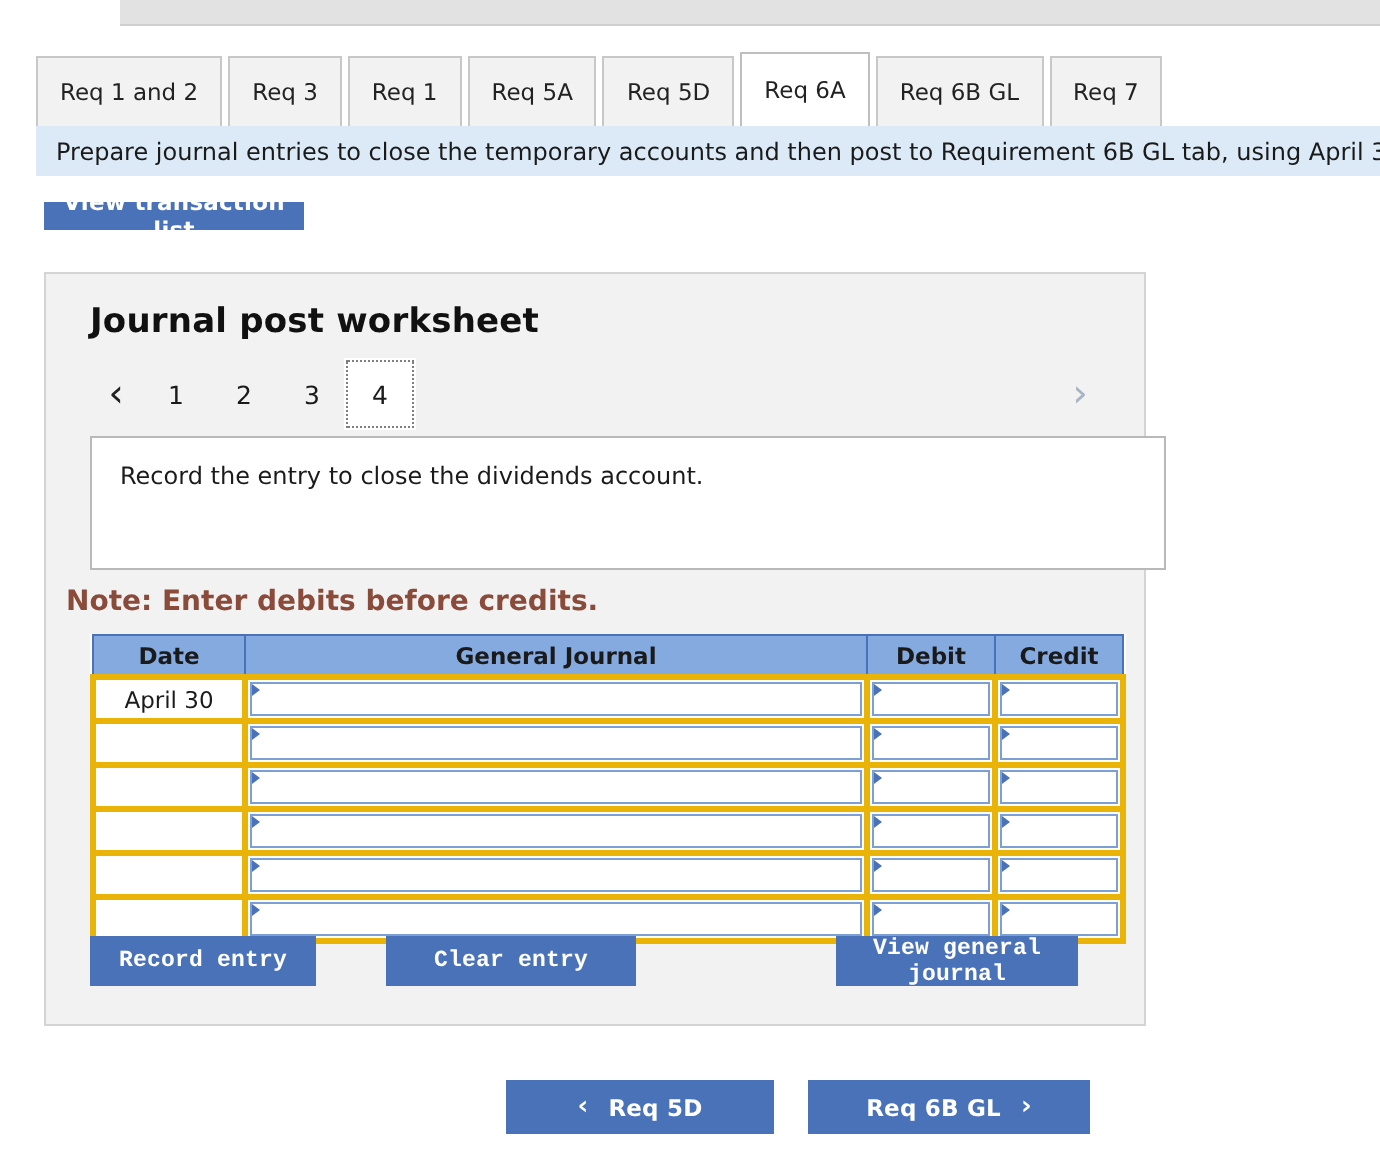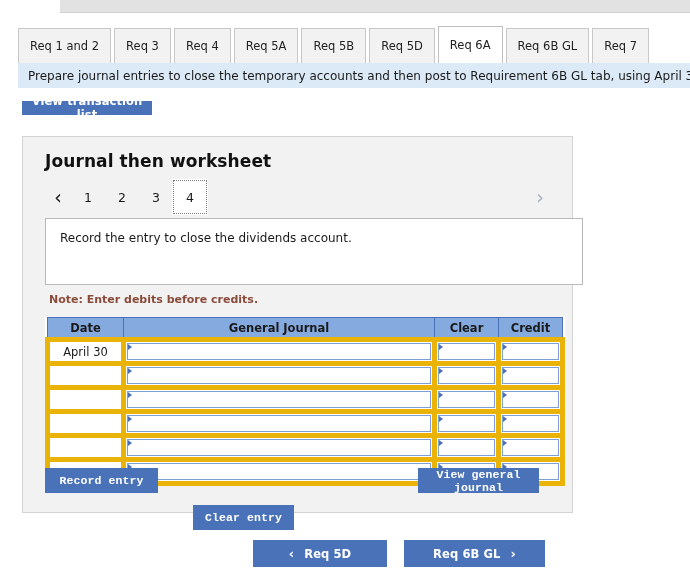--- a/index.html
+++ b/index.html
@@ -181,23 +181,23 @@
     background: #ffffff;
     border: 1px solid #b9b9b9;
     box-sizing: border-box;
     padding: 12px 14px;
     font-size: 12px;
     color: #1a1a1a;
   }
 
   .note-text {
     position: absolute;
-    left: 26px;
+    left: 10px;
     top: 156px;
-    font-size: 11px;
+    font-size: 14px;
     color: #8a4b3b;
     font-weight: bold;
   }
 
   
   .journal-table {
     position: absolute;
     left: 22px;
     top: 180px;
     width: 515px;
@@ -209,21 +209,21 @@
     background: #85aadf;
     border: 1px solid #4a72b8;
     height: 19px;
     font-size: 11.5px;
     font-weight: bold;
     color: #1a1a1a;
     text-align: center;
     padding: 0;
   }
   .journal-table td {
-    border: 5px solid #eab308;
+    border: 3px solid #eab308;
     height: 19px;
     padding: 0;
     background: #ffffff;
     text-align: center;
   }
   .col-date  { width: 76px; }
   .col-gj    { width: 311px; }
   .col-debit { width: 64px; }
   .col-credit{ width: 64px; }
 
@@ -256,21 +256,21 @@
     height: 0;
     border-left: 4px solid #4a72b8;
     border-top: 3px solid transparent;
     border-bottom: 3px solid transparent;
   }
 
   
   .ws-actions { position: absolute; left: 22px; top: 331px; width: 512px; height: 25px; }
   .ws-actions .btn-blue { position: absolute; top: 0; height: 25px; font-family: Liberation Mono, monospace; }
   .btn-record  { left: 0px;   width: 113px; }
-  .btn-clear   { left: 148px; width: 101px; margin-top: 37px; }
+  .btn-clear   { left: 148px; width: 125px; }
   .btn-viewgj  { left: 373px; width: 121px; }
 
   
   .bottom-nav { position: absolute; left: 0; top: 540px; width: 690px; height: 28px; }
   .bottom-nav .btn-blue { position: absolute; top: 0; height: 27px; }
   .btn-prev-req { left: 253px; width: 134px; }
   .btn-next-req { left: 404px; width: 141px; }
   .nav-chev { font-size: 13px; font-weight: bold; }
   .btn-prev-req .nav-chev { margin-right: 10px; }
   .btn-next-req .nav-chev { margin-left: 10px; }
@@ -281,27 +281,24 @@
 <div class="top-strip"></div>
 
 <div class="tab-strip">
     <div class="tab">
       <span>Req 1 and 2</span>
     </div>
     <div class="tab">
       <span>Req 3</span>
     </div>
     <div class="tab">
-      <span>Req 4</span>
+      <span>Req 1</span>
     </div>
     <div class="tab">
       <span>Req 5A</span>
-    </div>
-    <div class="tab">
-      <span>Req 5B</span>
     </div>
     <div class="tab">
       <span>Req 5D</span>
     </div>
     <div class="tab active">
       <span>Req 6A</span>
     </div>
     <div class="tab">
       <span>Req 6B GL</span>
     </div>
@@ -311,21 +308,21 @@
   </div>
 
 <div class="instruction-bar">
   <span>Prepare journal entries to close the temporary accounts and then post to Requirement 6B GL tab, using April 30 Close as</span>
 </div>
 
 <button class="btn-blue view-transaction-list">View transaction list</button>
 
 <div class="worksheet-panel">
 
-  <div class="worksheet-title">Journal then worksheet</div>
+  <div class="worksheet-title">Journal post worksheet</div>
 
   <div class="pager">
     <div class="pager-arrow prev">‹</div>
     <div class="pager-arrow next">›</div>
   <div class="pager-num" style="left: 26px;">1</div>
       <div class="pager-num" style="left: 60px;">2</div>
       <div class="pager-num" style="left: 94px;">3</div>
       <div class="pager-num active" style="left: 128px;">4</div>
     </div>
 
@@ -339,21 +336,21 @@
     <colgroup>
       <col class="col-date">
         <col class="col-gj">
         <col class="col-debit">
         <col class="col-credit">
     </colgroup>
     <thead>
       <tr>
         <th>Date</th>
         <th>General Journal</th>
-        <th>Clear</th>
+        <th>Debit</th>
         <th>Credit</th>
       </tr>
     </thead>
     <tbody>
         <tr>
           <td class="cell-date">April 30</td>
           <td class="cell-input">
             <div class="field"></div>
             <span class="marker"></span>
           </td>

